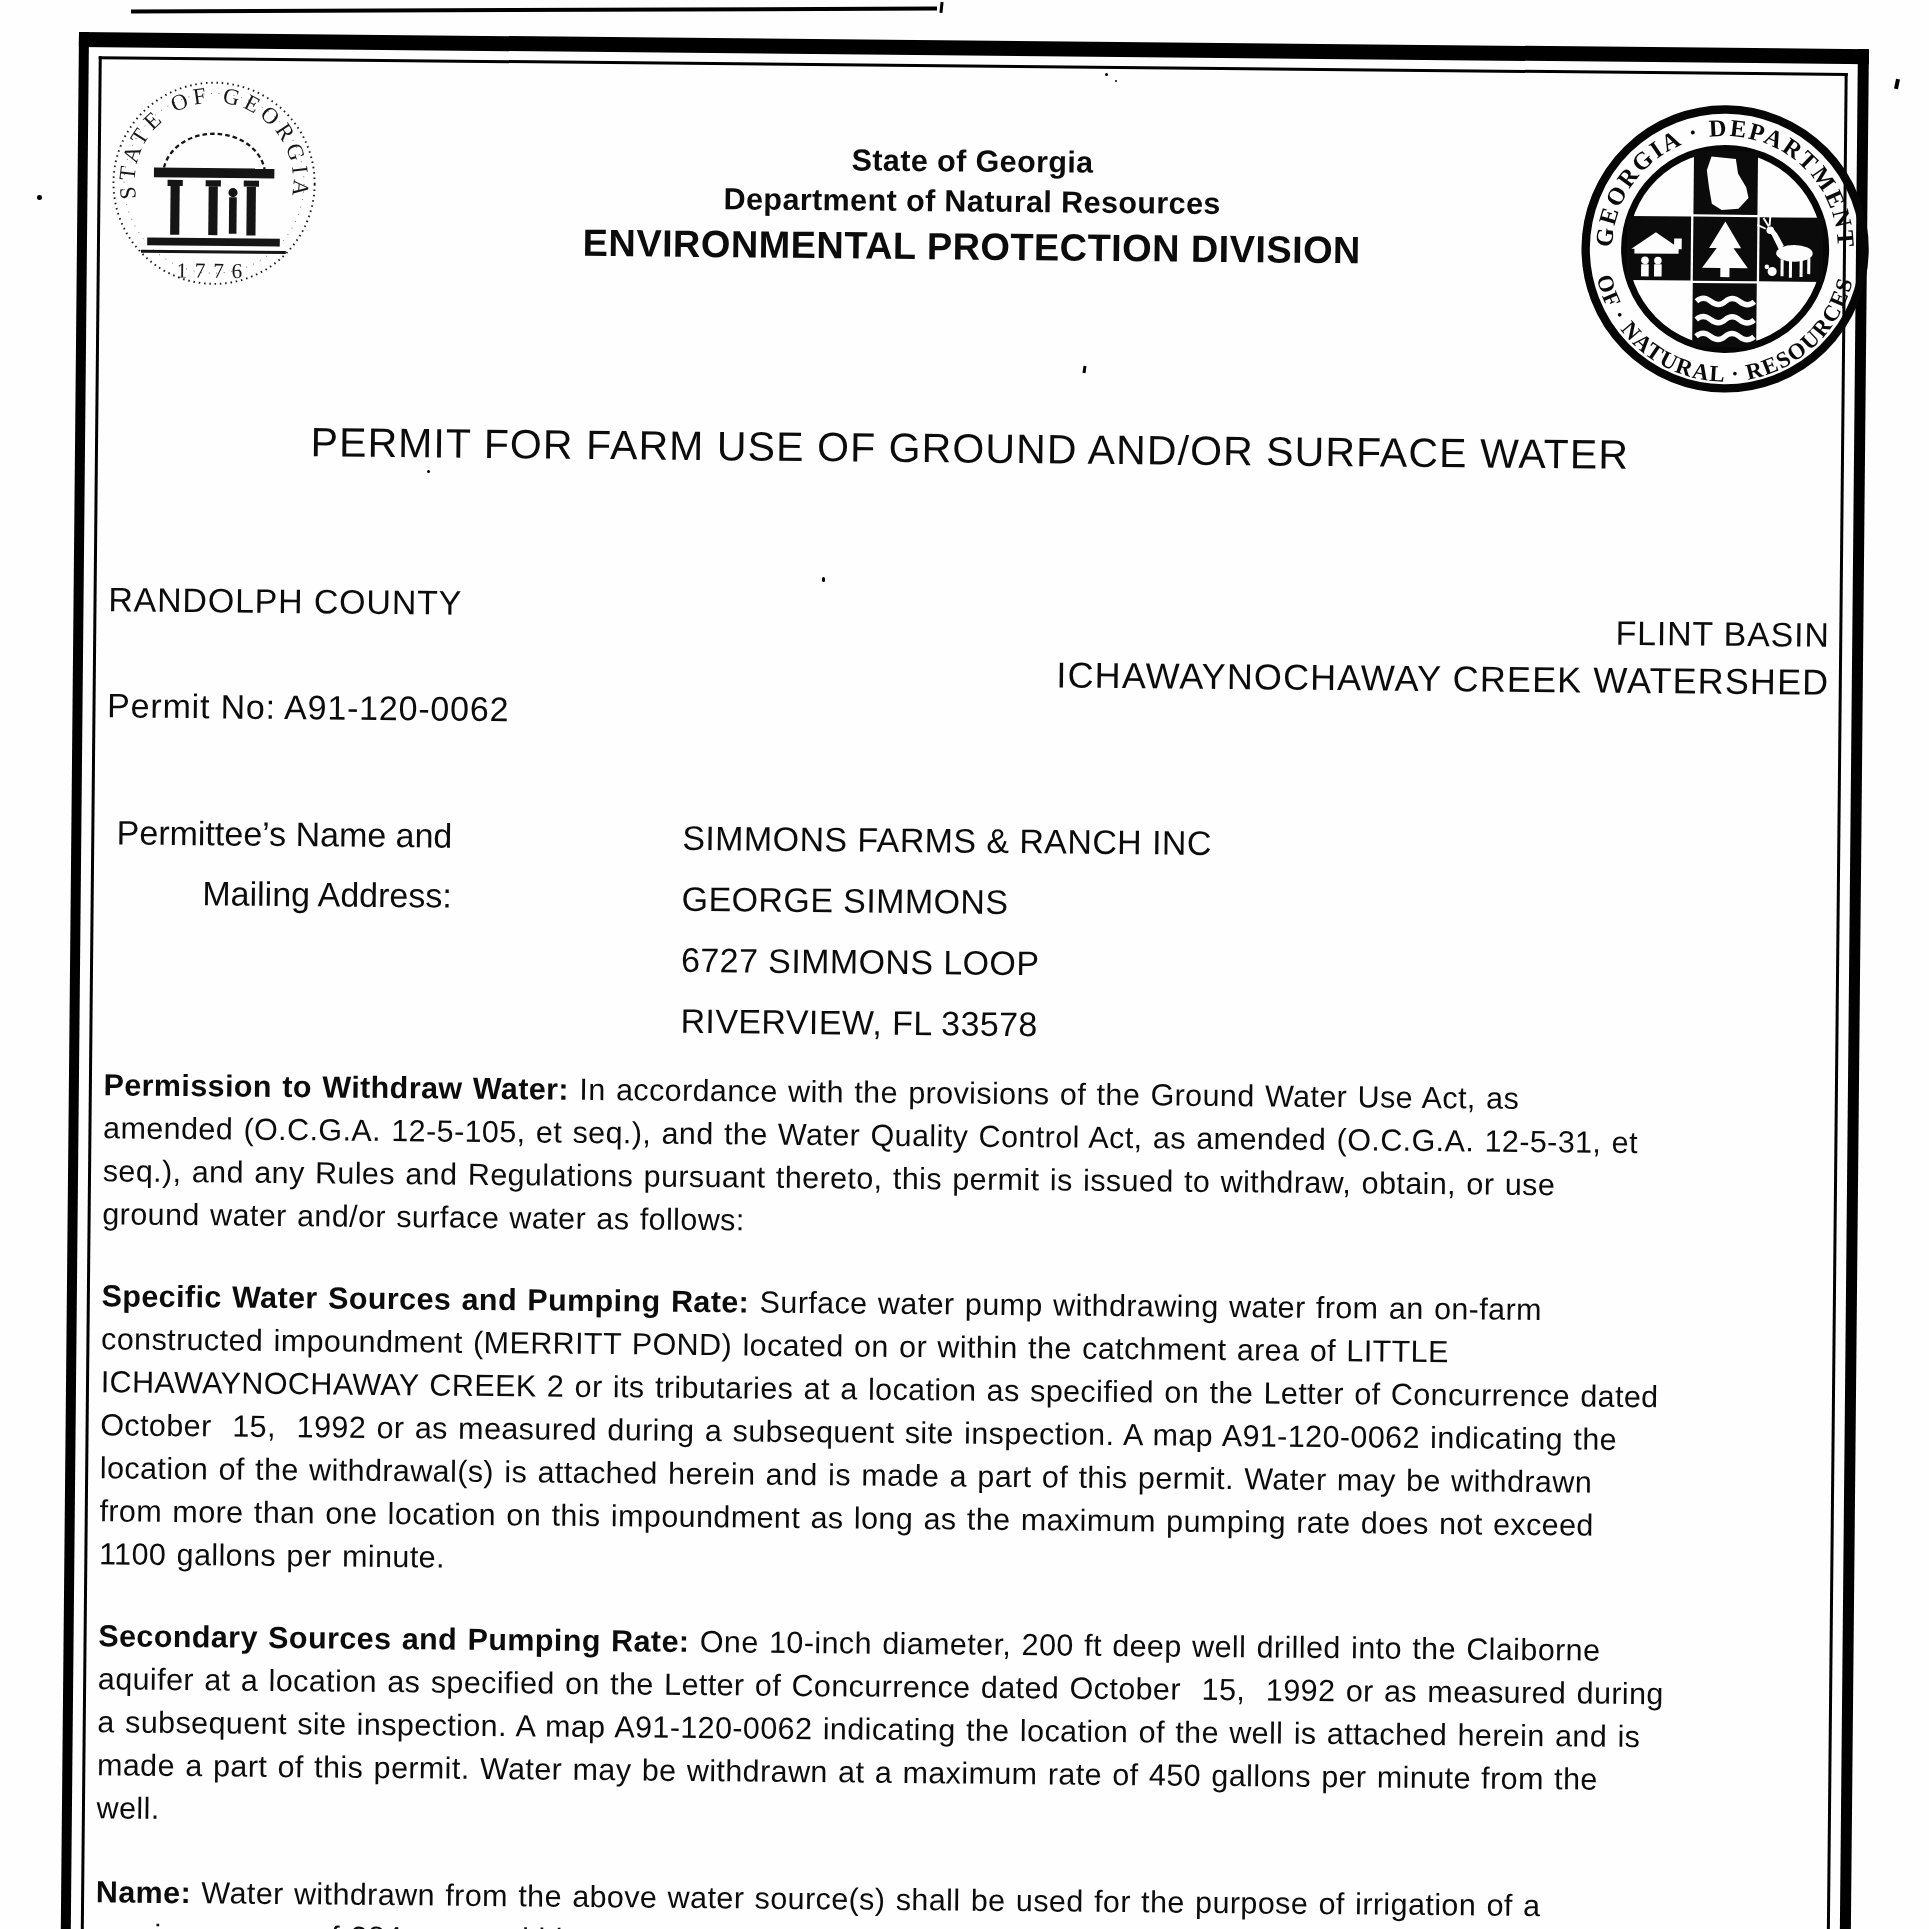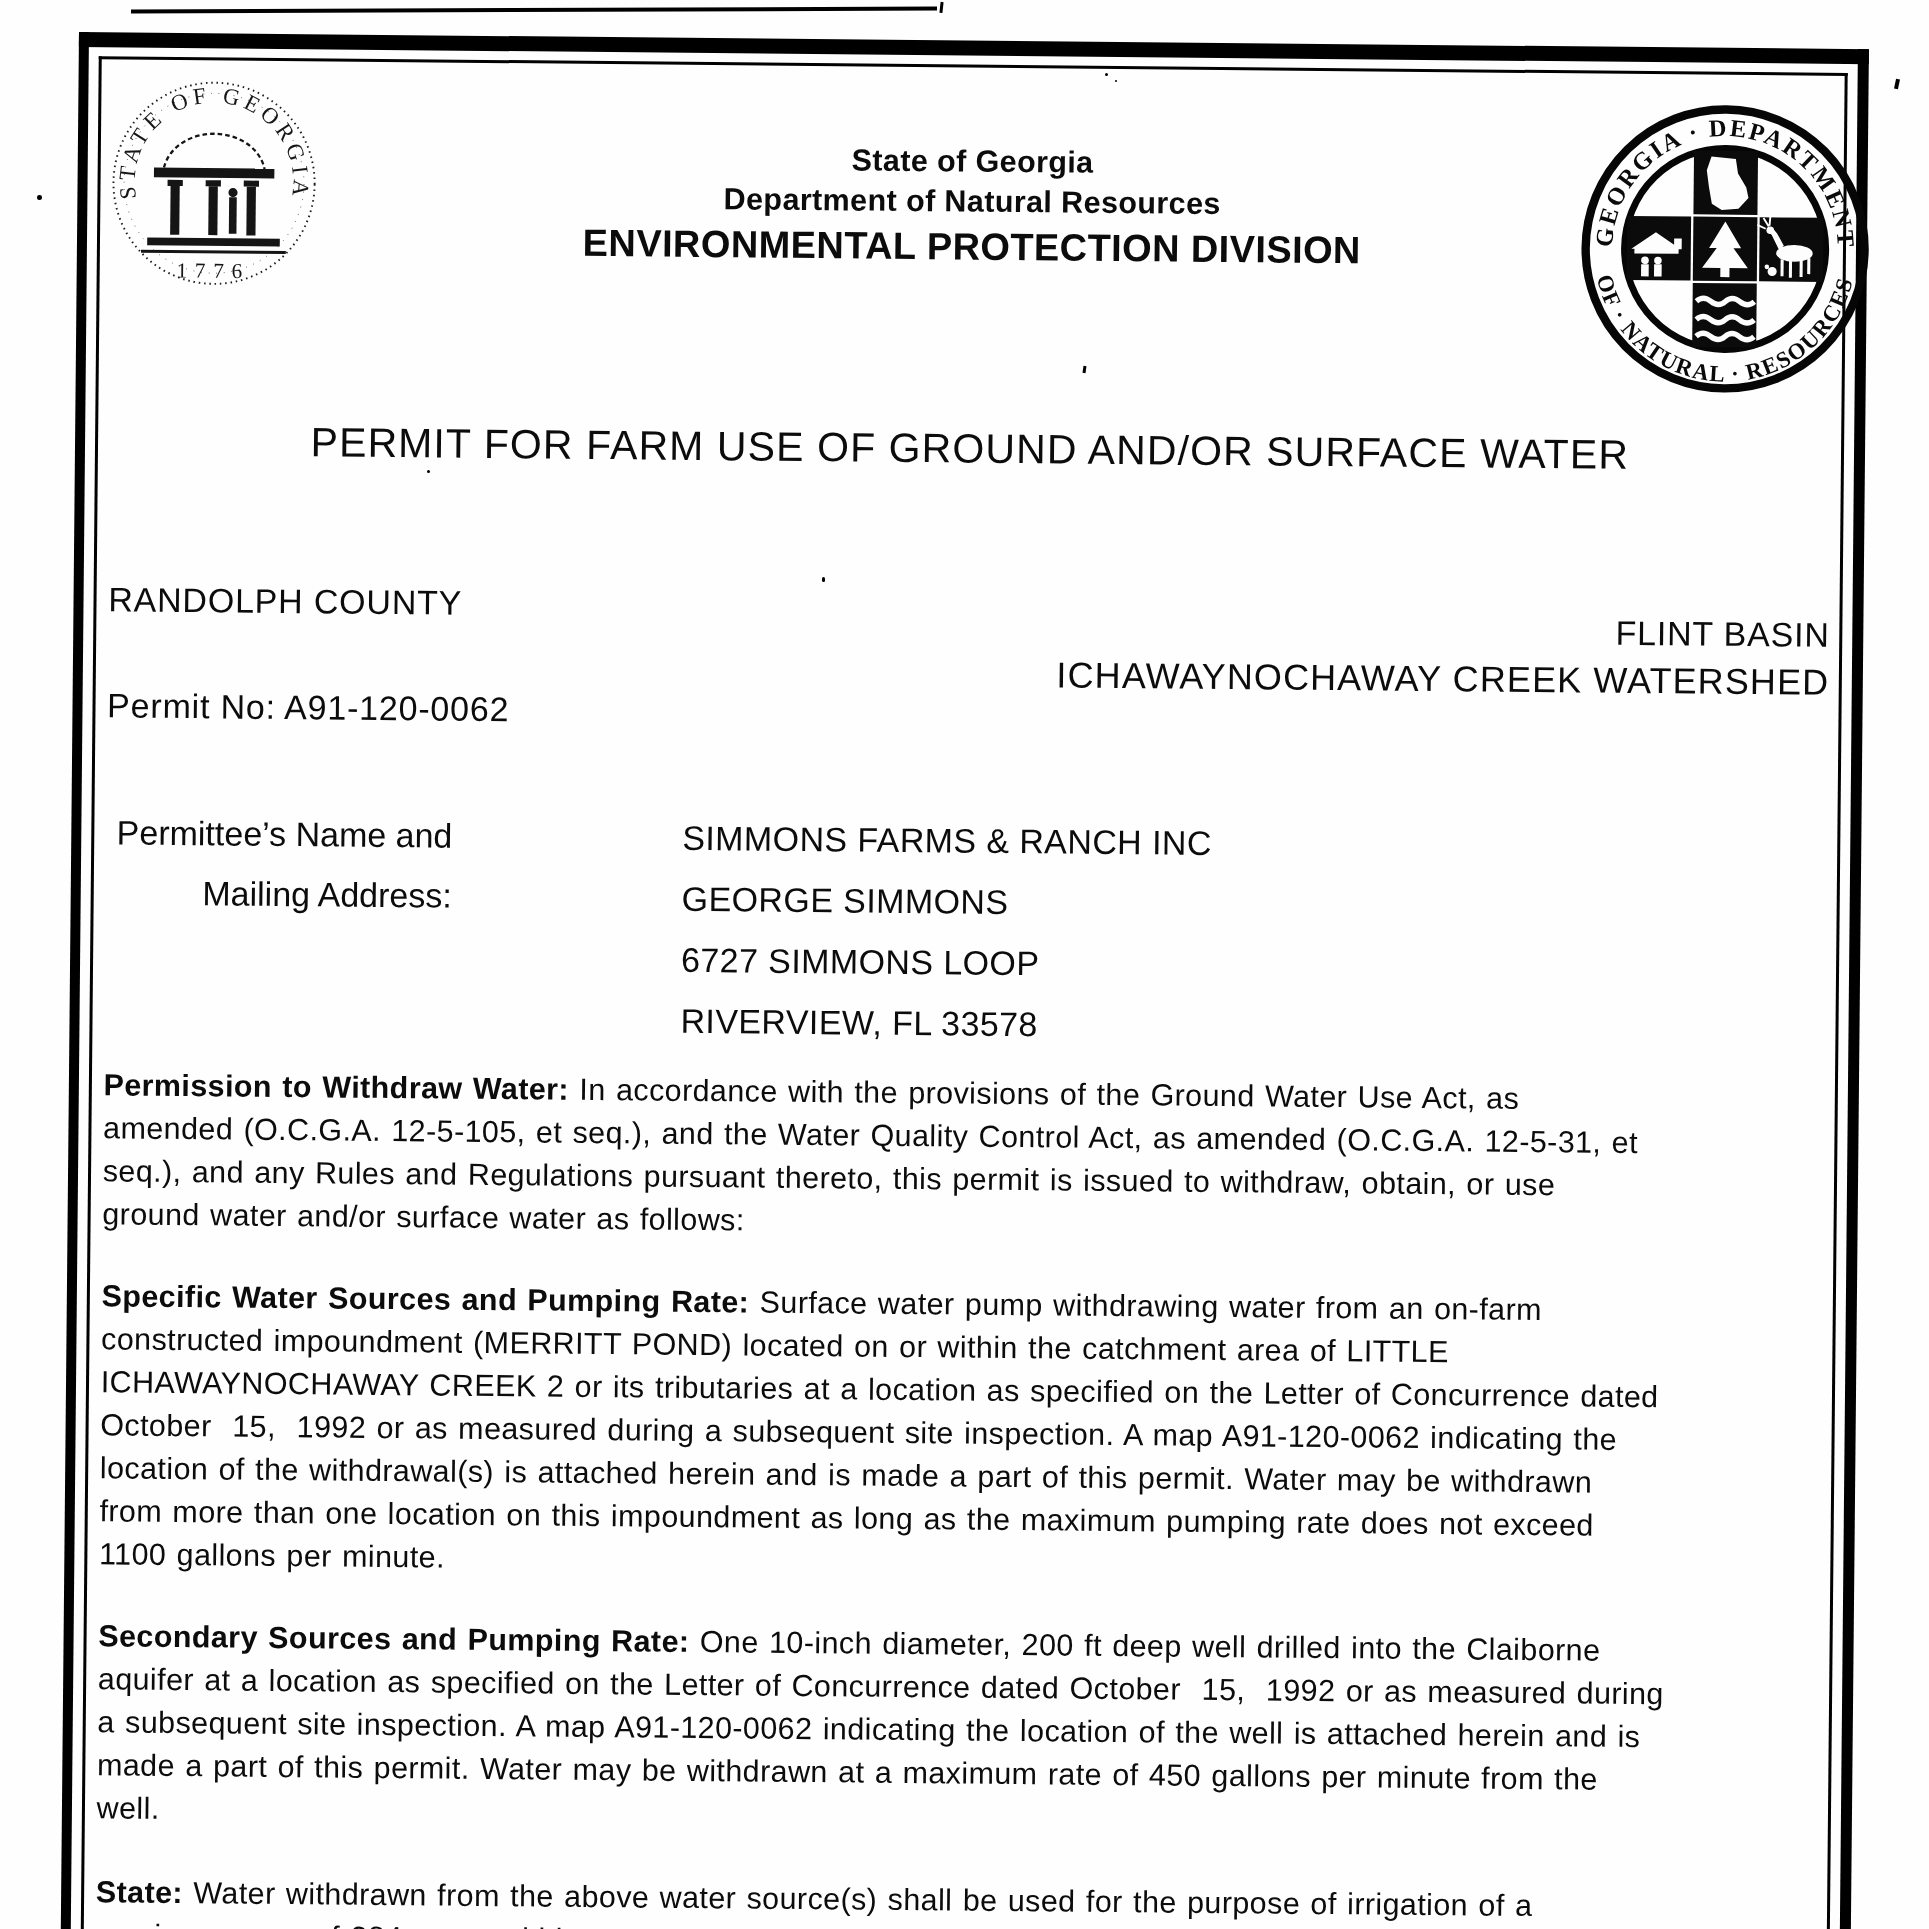--- a/index.html
+++ b/index.html
@@ -162,19 +162,19 @@
 location of the withdrawal(s) is attached herein and is made a part of this permit. Water may be withdrawn
 from more than one location on this impoundment as long as the maximum pumping rate does not exceed
 1100 gallons per minute.</span></div>
 
       <div class="para p3"><span class="lead">Secondary Sources and Pumping Rate:</span><span> One 10-inch diameter, 200 ft deep well drilled into the Claiborne
 aquifer at a location as specified on the Letter of Concurrence dated October  15,  1992 or as measured during
 a subsequent site inspection. A map A91-120-0062 indicating the location of the well is attached herein and is
 made a part of this permit. Water may be withdrawn at a maximum rate of 450 gallons per minute from the
 well.</span></div>
 
-      <div class="para p4"><span class="lead">State:</span><span> Water withdrawn from the above water source(s) shall be used for the purpose of irrigation of a
+      <div class="para p4"><span class="lead">Name:</span><span> Water withdrawn from the above water source(s) shall be used for the purpose of irrigation of a
 maximum area of 284 acres within any one year and/or other farm uses including livestock watering, pond</span></div>
 
     </div>
   </div>
 </div>
 
 
 </body></html>

